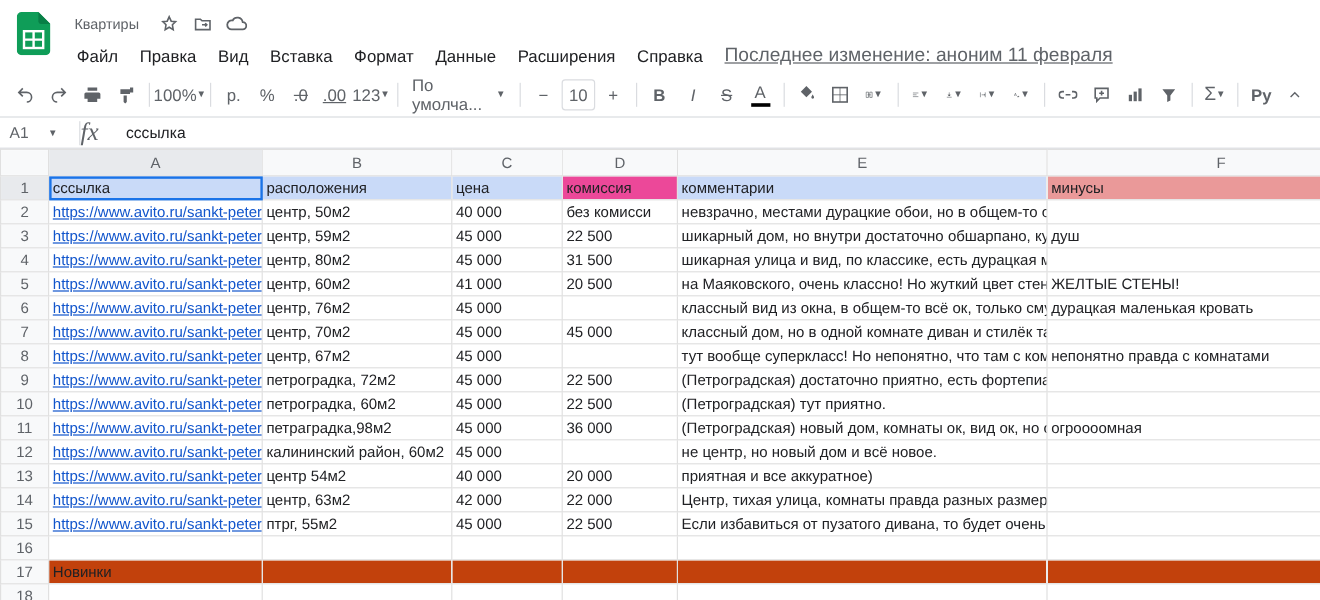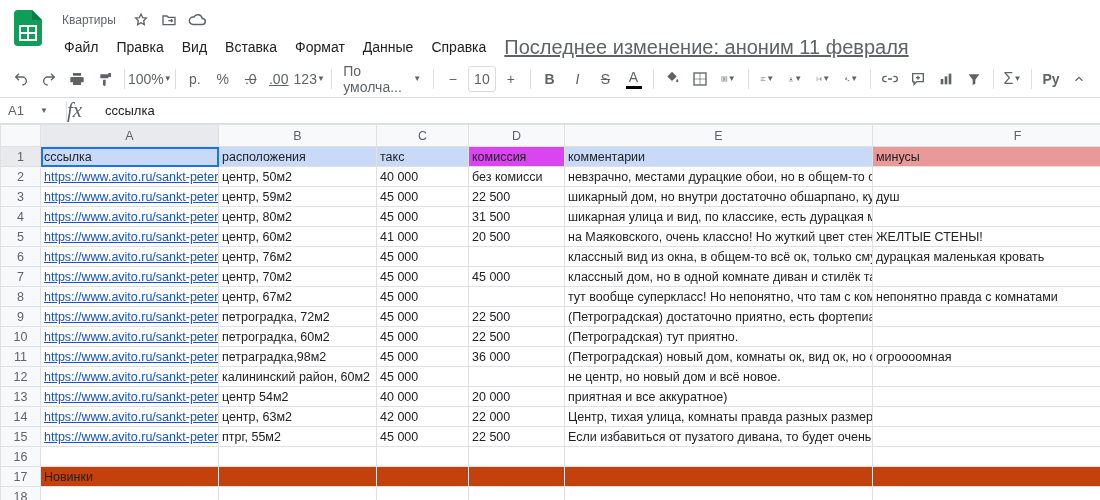--- a/index.html
+++ b/index.html
@@ -8,21 +8,21 @@
   
   .header { padding: 8px 8px 0 8px; display: flex; align-items: flex-start; gap: 8px; }
   .logo-box { width: 40px; height: 40px; display: flex; align-items: center; justify-content: center; }
   .logo-svg { width: 28px; height: 36px; }
   .title-area { flex: 1; }
   .title-row { display: flex; align-items: center; gap: 10px; height: 24px; }
   .doc-title { font-size: 12px; color: #5f6368; padding: 2px 6px; }
   .title-icon { color: #5f6368; width: 18px; height: 18px; display:flex; align-items:center; justify-content:center; }
   .menubar { display: flex; align-items: center; gap: 2px; height: 26px; margin-top: 2px; }
   .menubar-item { padding: 4px 8px; font-size: 14px; color: #202124; cursor: pointer; border-radius: 3px; }
-  .last-edit { color: #5f6368; font-size: 20px; text-decoration: underline; padding: 4px 8px; cursor: pointer; }
+  .last-edit { color: #5f6368; font-size: 16px; text-decoration: underline; padding: 4px 8px; cursor: pointer; }
 
   
   .toolbar { display: flex; align-items: center; gap: 2px; padding: 4px 8px; border-bottom: 1px solid #dadce0; height: 38px; }
   .tb-btn { height: 26px; min-width: 26px; padding: 0 4px; display: flex; align-items: center; justify-content: center; color: #5f6368; cursor: pointer; border-radius: 3px; font-size: 14px; }
   .tb-sep { width: 1px; height: 20px; background: #dadce0; margin: 0 4px; }
   .tb-combo { display: flex; align-items: center; gap: 0; padding: 0 6px; color: #5f6368; }
   .tb-combo .chev { font-size: 8px; }
   .font-color-ind { display:flex; flex-direction:column; align-items:center; }
   .font-color-ind .bar { width: 16px; height: 3px; background:#000; margin-top:1px; }
   .fill-color-ind .bar { width: 16px; height: 3px; background:#fff; border:0; margin-top:1px; }
@@ -38,21 +38,21 @@
   
   .grid-wrap { position: relative; height: calc(500px - 48px - 38px - 26px); }
   table.sheet { border-collapse: collapse; table-layout: fixed; width: 1162px; }
   .sheet th, .sheet td { border: 1px solid #e0e0e0; height: 20px; font-size: 12.5px; overflow: hidden; white-space: nowrap; padding: 0 3px; text-align: left; }
   .sheet thead th { background: #f8f9fa; color: #5f6368; font-weight: normal; text-align: center; height: 22px; position: sticky; top:0; }
   .sheet tbody th { background: #f8f9fa; color:#5f6368; font-weight: normal; text-align: center; width: 40px; }
   .corner { width: 40px; background:#f8f9fa; }
   .colA { width: 178px; } .colB { width: 158px; } .colC { width: 92px; } .colD { width: 96px; } .colE { width: 308px; } .colF { width: 290px; }
 
   .hdr-blue  { background: #c9daf8; }
-  .hdr-green { background: #d946ef; }
+  .hdr-green { background: #ec4899; }
   .hdr-pink  { background: #ea9999; }
   .row-yellow td { background: #c2410c; }
 
   .link { color: #1155cc; text-decoration: underline; cursor: pointer; }
   .num { }
 
   
   .active-col-head { background: #e8eaed !important; color:#188038; }
   .active-row-head { background: #e8eaed !important; color:#188038; }
 
@@ -91,20 +91,21 @@
           </svg>
       </span>
     </div>
     <div class="menubar">
       <span class="menubar-item">Файл</span>
       <span class="menubar-item">Правка</span>
       <span class="menubar-item">Вид</span>
       <span class="menubar-item">Вставка</span>
       <span class="menubar-item">Формат</span>
       <span class="menubar-item">Данные</span>
+      <span class="menubar-item">Расширения</span>
       <span class="menubar-item">Справка</span>
       <span class="last-edit">Последнее изменение: аноним 11 февраля</span>
     </div>
   </div>
 </div>
 
 <div class="toolbar">
   <div class="tb-btn">
       <svg width="16" height="16" viewBox="0 0 24 24">
         <path fill="none" stroke="#5f6368" stroke-width="2" d="M9 14l-5-5 5-5M4 9h10a6 6 0 0 1 0 12"></path>
@@ -282,21 +283,21 @@
       <th>D</th>
       <th>E</th>
       <th>F</th>
     </tr>
   </thead>
   <tbody id="grid-body">
         <tr>
           <th class="active-row-head">1</th>
           <td class="hdr-blue" style="outline: rgb(26, 115, 232) solid 2px; outline-offset: -2px;">сссылка</td>
           <td class="hdr-blue">расположения</td>
-          <td class="hdr-blue">такс</td>
+          <td class="hdr-blue">цена</td>
           <td class="hdr-green">комиссия</td>
           <td class="hdr-blue">комментарии</td>
           <td class="hdr-pink">минусы</td>
         </tr>
         <tr>
           <th>2</th>
           <td><span class="link">https://www.avito.ru/sankt-peterb</span></td>
           <td>центр, 50м2</td>
           <td class="num">40 000</td>
           <td class="num">без комисси</td>

